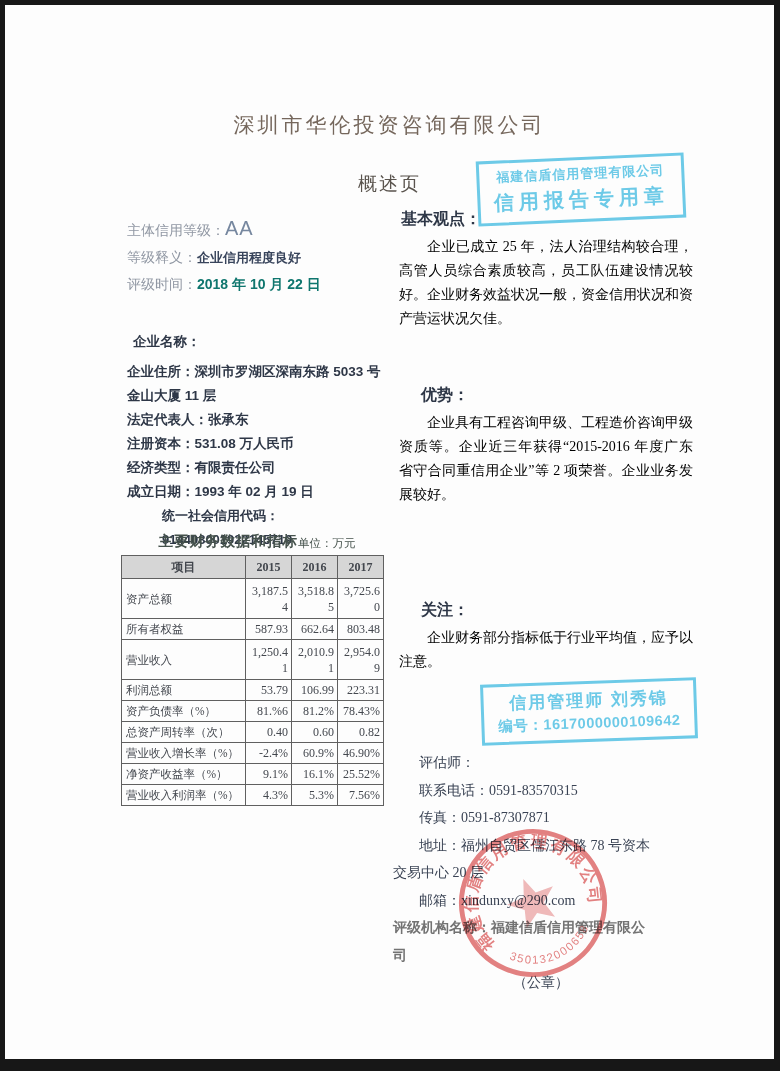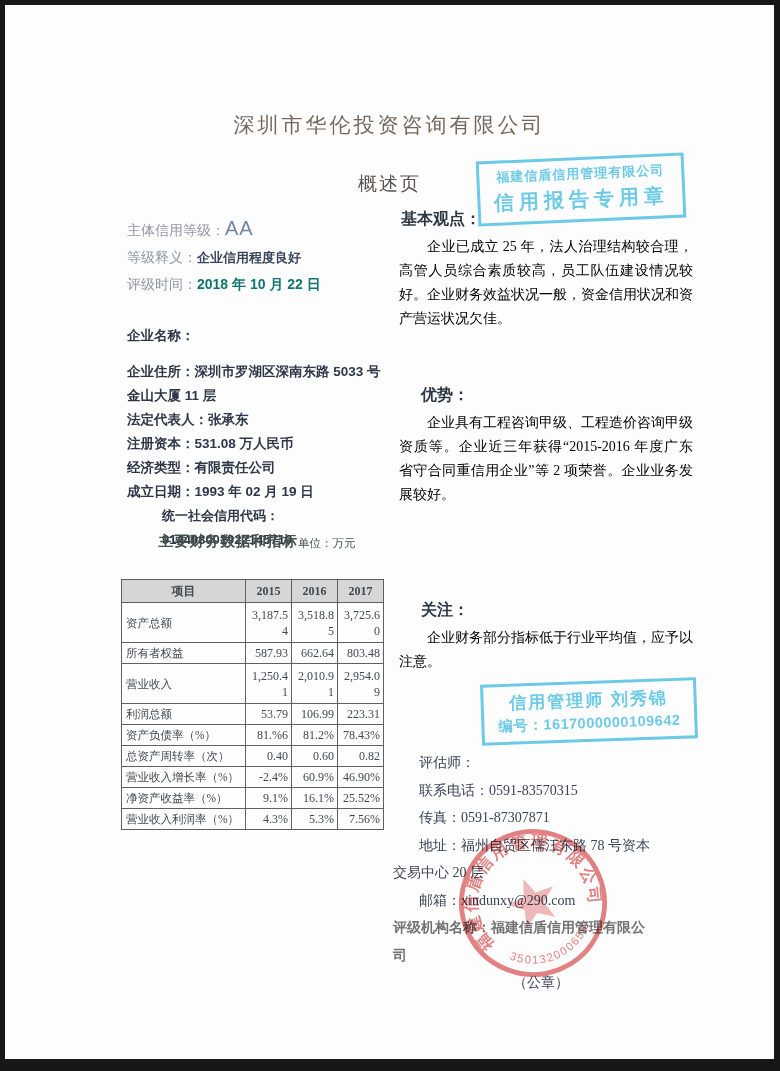--- a/index.html
+++ b/index.html
@@ -39,38 +39,38 @@
 
   
   .rating { position:absolute; left:122px; top:214px; width:270px;
     font-family:"Liberation Sans","DejaVu Sans",sans-serif; }
   .rating p { margin:0 0 8px; line-height:19px; font-size:14px; }
   .lbl-gray { color:#9097a3; }
   .grade-value { font-size:20px; color:#76879f; letter-spacing:1px; }
   .meaning-value { color:#39455c; font-weight:bold; font-size:13px; }
   .date-value { color:#0f766e; font-weight:bold; }
 
-  .company-name-line { position:absolute; left:122px; top:322px; margin:0;
+  .company-name-line { position:absolute; left:122px; top:322px; margin:6px;
     font-family:"Liberation Sans","DejaVu Sans",sans-serif;
     font-size:13.5px; font-weight:bold; color:#2e3747; }
 
   .company-info { position:absolute; left:122px; top:355px; width:256px;
     font-family:"Liberation Sans","DejaVu Sans",sans-serif;
     font-size:13.5px; font-weight:bold; color:#2e3747; line-height:24px; }
   .company-info p { margin:0; }
   .company-info p.small { font-size:13px;margin-left:35px; }
 
   
   .fin-head { position:absolute; left:116px; top:527px; width:272px;
     display:flex; justify-content:center; align-items:flex-end; }
   .fin-title { font-family:"Liberation Sans","DejaVu Sans",sans-serif;
     font-size:14.5px; font-weight:bold; color:#45524c; letter-spacing:1px; }
   .fin-unit { font-size:11.5px; color:#45524c; }
 
-  table.fin { position:absolute; left:116px; top:574px; border-collapse:collapse;
+  table.fin { position:absolute; left:116px; top:550px; border-collapse:collapse;
     font-size:12px; color:#43474e; }
   table.fin th, table.fin td { border:1px solid #606060; box-sizing:border-box;
     padding:2px 3px; line-height:16px; }
   table.fin th { background:#d6d6d6; font-weight:bold; text-align:center; height:23px; }
   table.fin th.c-item { width:124px; }
   table.fin th.c-year { width:46px; }
   table.fin td.item { text-align:left; padding-left:4px; font-size:11.5px; }
   table.fin td.val { text-align:right; word-break:break-all; }
   table.fin tr.norm { height:21px; }
   table.fin tr.tall { height:40px; }

